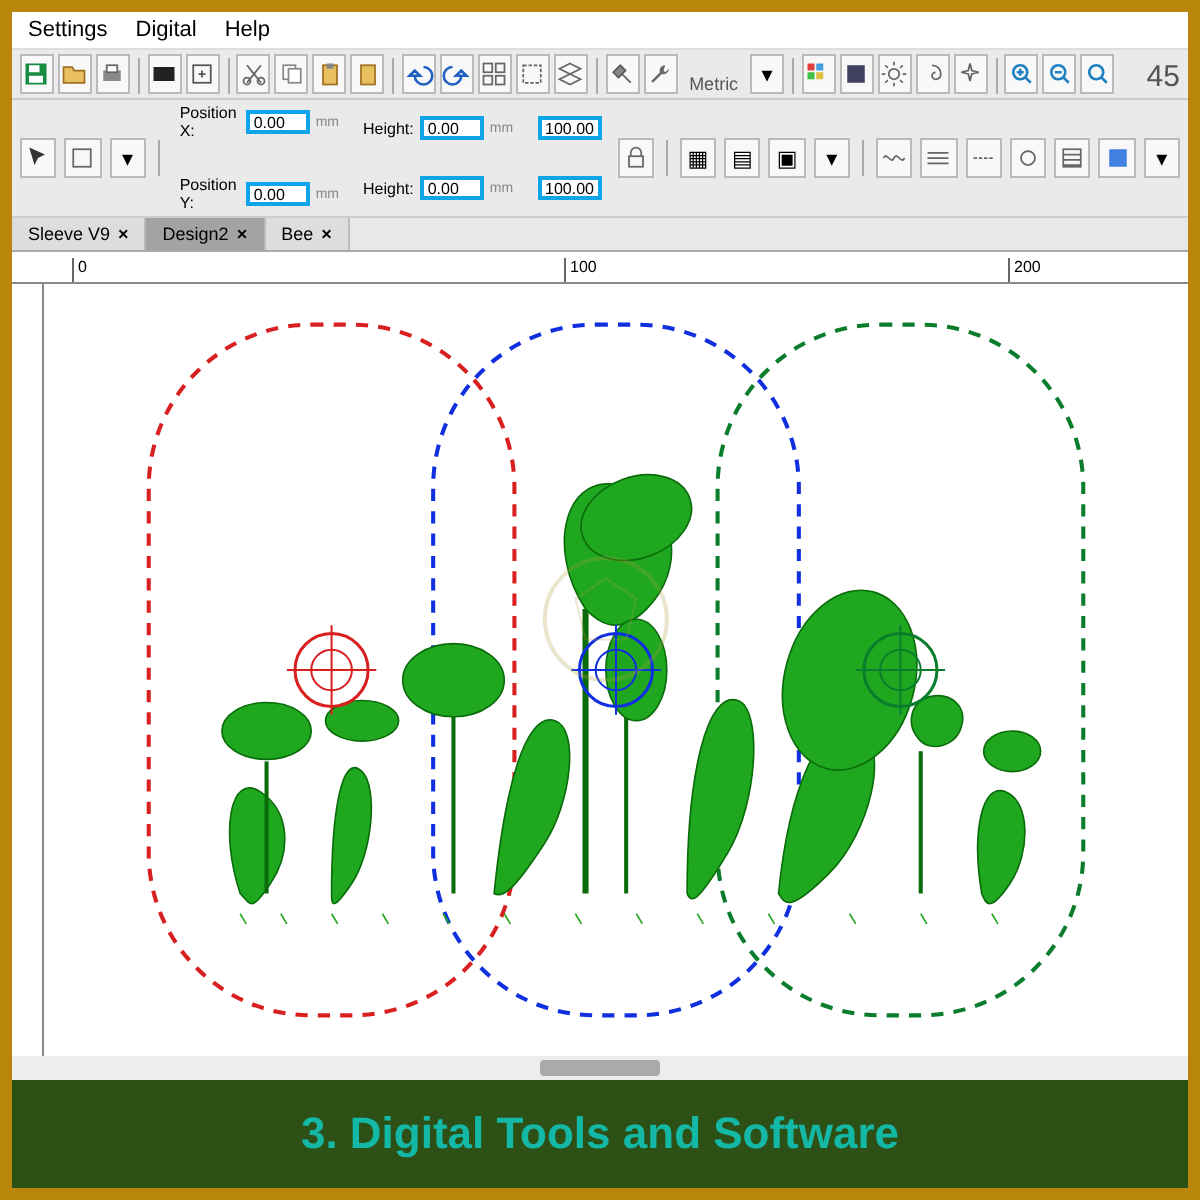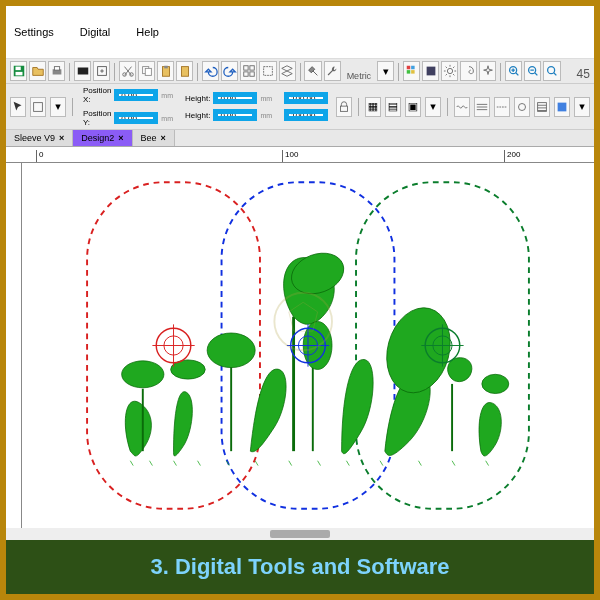--- a/index.html
+++ b/index.html
@@ -1,44 +1,44 @@
 <!DOCTYPE html>
 <html><head>
 <meta charset="utf-8">
 <style>
 * { margin: 0; padding: 0; box-sizing: border-box; font-family: Arial, sans-serif; }
 body { width: 600px; height: 600px; overflow: hidden; }
 .frame { width: 600px; height: 600px; border: 6px solid #b8860b; background: #fff; display: flex; flex-direction: column; }
 .app { flex: 1; background: #f5f5f5; display: flex; flex-direction: column; overflow: hidden; }
-.menubar { background: #fff; font-size: 11px; padding: 20px 8px; display: flex; gap: 26px; border-bottom: 1px solid #ddd; }
+.menubar { background: #fff; font-size: 11px; padding: 3px 8px; display: flex; gap: 14px; border-bottom: 1px solid #ddd; }
 .menubar span { cursor: pointer; }
 .toolbar { background: #eaeaea; border-bottom: 1px solid #ccc; padding: 2px 4px; display: flex; align-items: flex-end; gap: 2px; flex-wrap: nowrap; overflow: hidden; }
 .tbtn { width: 20px; height: 20px; background: #f8f8f8; border: 1px solid #bbb; display: flex; align-items: center; justify-content: center; font-size: 11px; cursor: pointer; }
 .tbtn svg { width: 14px; height: 14px; }
 .sep { width: 1px; height: 18px; background: #aaa; margin: 0 2px; }
 .metric { font-size: 9px; padding: 0 4px; color: #555; }
 .row2 { display: flex; align-items: center; gap: 4px; }
-.posgroup { display: flex; flex-direction: column; font-size: 8px; gap: 5px; padding: 0 4px; }
+.posgroup { display: flex; flex-direction: column; font-size: 8px; gap: 18px; padding: 0 4px; }
 .posrow { display: flex; align-items: center; gap: 3px; }
-.posrow input { width: 44px; height: 12px; font-size: 8px; border: 5px solid #0ea5e9; padding: 0 2px; }
+.posrow input { width: 32px; height: 12px; font-size: 8px; border: 2px solid #0ea5e9; padding: 0 2px; }
 .unit { color: #888; font-size: 7px; }
 .tabs { background: #e8e8e8; display: flex; font-size: 9px; border-bottom: 1px solid #aaa; }
 .tab { padding: 3px 8px; border-right: 1px solid #bbb; background: #ddd; display: flex; align-items: flex-start; gap: 4px; }
-.tab.active { background: #8b5cf6; }
+.tab.active { background: #a3a3a3; }
 .tab .x { font-weight: bold; cursor: pointer; }
 .ruler-h { height: 16px; background: #fff; border-bottom: 1px solid #888; position: relative; font-size: 8px; overflow: hidden; }
 .ruler-h .tick { position: absolute; top: 3px; border-left: 1px solid #666; height: 13px; padding-left: 2px; }
 .ruler-v { width: 16px; background: #fff; border-right: 1px solid #888; }
 .workarea { flex: 1; display: flex; background: #fff; overflow: hidden; }
 .canvas { flex: 1; position: relative; background: #fff; }
 .canvas svg { width: 100%; height: 100%; }
 .scrollbar-h { height: 12px; background: #eee; display: flex; align-items: center; justify-content: center; }
 .thumb { width: 60px; height: 8px; background: #aaa; border-radius: 2px; }
-.caption { background: #2d5016; color: #7dd3fc; text-align: center; font-size: 22px; font-weight: bold; padding: 14px 0; }
-.zoomval { font-size: 12px; color: #555; margin-left: 14px; }
+.caption { background: #2d5016; color: #14b8a6; text-align: center; font-size: 22px; font-weight: bold; padding: 14px 0; }
+.zoomval { font-size: 15px; color: #555; margin-left: 14px; }
 </style>
 </head>
 <body>
 
 <div class="frame">
   <div class="app">
     <div class="menubar">
       <span>Settings</span>
       <span>Digital</span>
       <span>Help</span>

